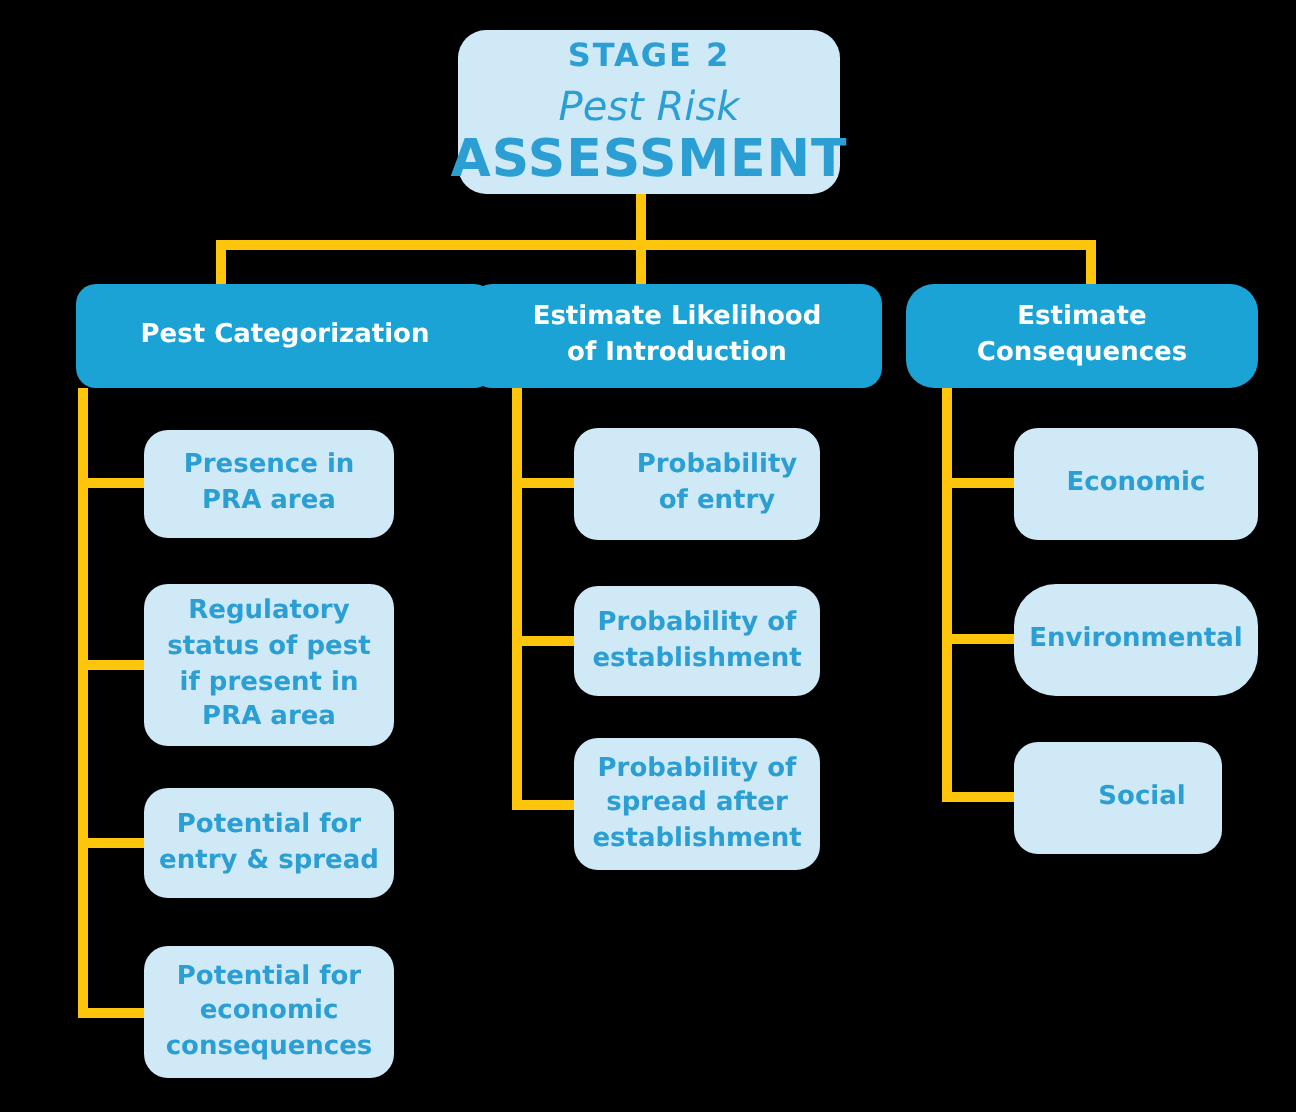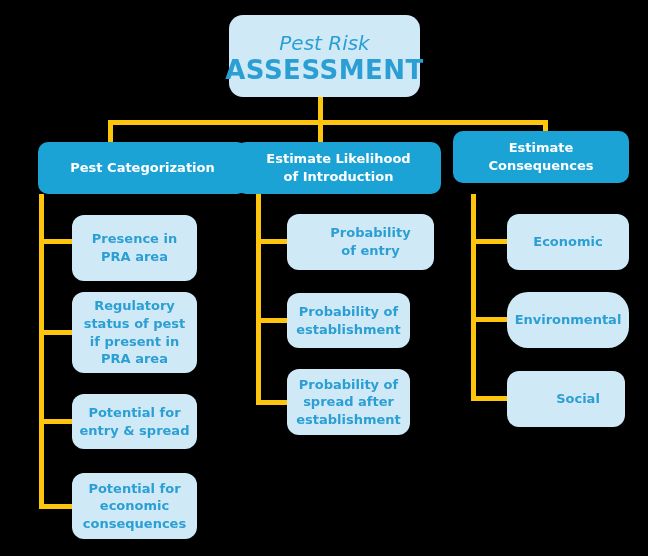--- a/index.html
+++ b/index.html
@@ -43,35 +43,35 @@
     font-weight: bold;
     font-size: 13px;
     line-height: 1.35;
     border-radius: 12px;
   }
   .wire { position: absolute; background: #fdc60d; }
 
   
   #h0 { left: 38px;  top: 142px; width: 209px; height: 52px; }
   #h1 { left: 236px; top: 142px; width: 205px; height: 52px; }
-  #h2 { left: 453px; top: 131px; width: 176px; height: 52px; }
+  #h2 { left: 453px; top: 142px; width: 176px; height: 52px; border-radius: 14px; }
 
   
-  #c00 { left: 72px; top: 215px; width: 125px; height: 66px; }
+  #c00 { left: 72px; top: 215px; width: 125px; height: 54px; }
   #c01 { left: 72px; top: 292px; width: 125px; height: 81px; }
   #c02 { left: 72px; top: 394px; width: 125px; height: 55px; }
   #c03 { left: 72px; top: 473px; width: 125px; height: 66px; }
   
-  #c10 { left: 287px; top: 214px; width: 147px; height: 56px; padding-left: 20px; }
+  #c10 { left: 287px; top: 214px; width: 123px; height: 56px; padding-left: 20px; }
   #c11 { left: 287px; top: 293px; width: 123px; height: 55px; }
   #c12 { left: 287px; top: 369px; width: 123px; height: 66px; }
   
   #c20 { left: 507px; top: 214px; width: 122px; height: 56px; }
   #c21 { left: 507px; top: 292px; width: 122px; height: 56px; border-radius: 21px; }
-  #c22 { left: 507px; top: 371px; width: 118px; height: 56px; padding-left: 24px; }
+  #c22 { left: 507px; top: 371px; width: 104px; height: 56px; padding-left: 24px; }
 
   
   #w-top-drop   { left: 318px; top: 97px;  width: 5px;   height: 45px; }
   #w-trunk      { left: 108px; top: 120px; width: 440px; height: 5px;  }
   #w-drop-left  { left: 108px; top: 120px; width: 5px;   height: 22px; }
   #w-drop-right { left: 543px; top: 120px; width: 5px;   height: 22px; }
 
   
   #w-l-trunk { left: 39px; top: 194px; width: 5px;  height: 315px; }
   #w-l-s1    { left: 39px; top: 239px; width: 33px; height: 5px; }
@@ -90,20 +90,21 @@
   #w-r-s1    { left: 471px; top: 239px; width: 36px; height: 5px; }
   #w-r-s2    { left: 471px; top: 317px; width: 36px; height: 5px; }
   #w-r-s3    { left: 471px; top: 396px; width: 36px; height: 5px; }
 </style>
 </head>
 <body>
 
 <div class="canvas">
 
   <div class="node root-box">
+    <div class="root-stage label">STAGE 2</div>
     <div class="root-title label">Pest Risk</div>
     <div class="root-subtitle label">ASSESSMENT</div>
   </div>
 
   <div class="wire" id="w-top-drop"></div>
   <div class="wire" id="w-trunk"></div>
   <div class="wire" id="w-drop-left"></div>
   <div class="wire" id="w-drop-right"></div>
 
   <div class="node header" id="h0">

